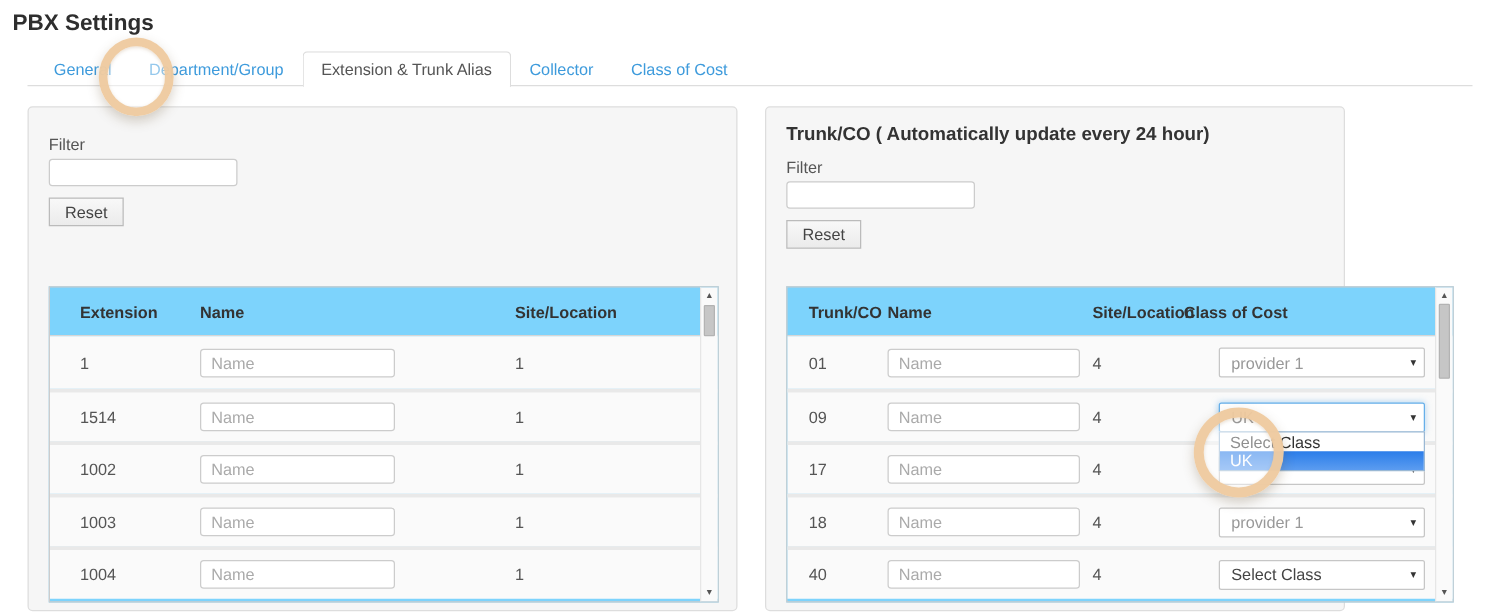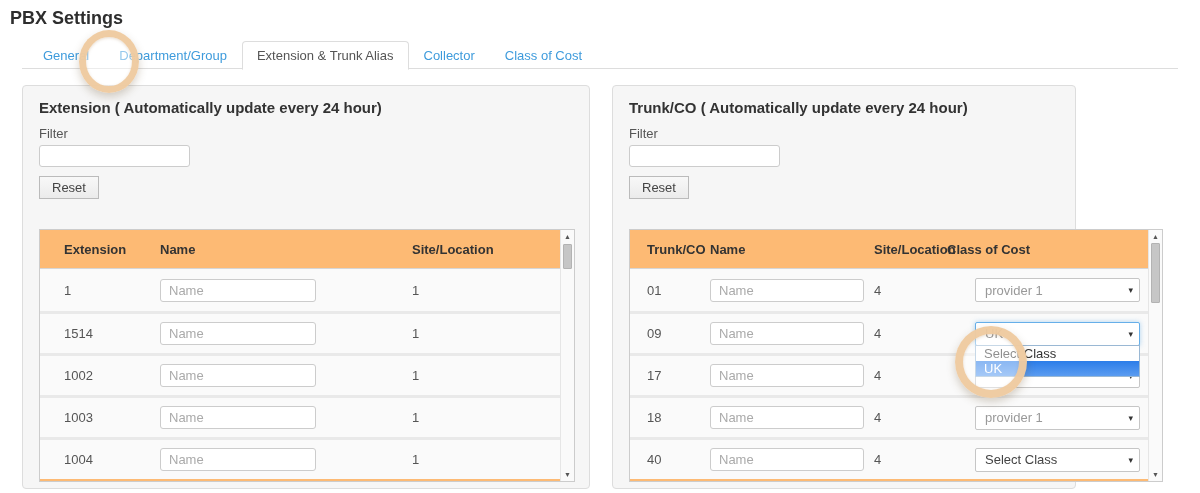--- a/index.html
+++ b/index.html
@@ -19,21 +19,21 @@
   
   .panels { position:absolute; left:22px; top:85px; display:flex; gap:22px; }
   .panel { width:568px; height:404px; background:#f6f6f6; border:1px solid #ddd; border-radius:4px; padding:12px 16px; position:relative; }
   .panel.right { width:464px; padding-right:12px; }
   .panel-title { font-size:15px; font-weight:bold; color:#333; margin-top:1px; }
   .filter-label { font-size:13px; color:#555; margin-top:10px; }
   .filter-input { display:block; margin-top:4px; width:151px; height:22px; border:1px solid #ccc; border-radius:3px; background:#fff; padding:0 6px; font-size:13px; color:#333; }
   .reset-btn { margin-top:9px; font-size:13px; color:#444; background:linear-gradient(#f8f8f8,#ebebeb); border:1px solid #bbb; border-radius:0; padding:3px 12px; cursor:pointer; font-family:inherit; }
 
   
-  .tablebox { position:absolute; left:16px; top:143px; width:536px; height:253px; background:#fdba74; border:1px solid #ccc; }
+  .tablebox { position:absolute; left:16px; top:143px; width:536px; height:253px; background:#7dd3fc; border:1px solid #ccc; }
   .panel.right .tablebox { width:534px; }
   .t-header { display:grid; height:39px; align-items:center; font-size:13px; font-weight:bold; color:#333; border-bottom:1px solid #d6d6d6; }
   .t-row { display:grid; height:42px; align-items:center; font-size:13px; color:#555; background:#fafafa; border-top:3px solid #e9e9e9; }
   .t-row.r1 { border-top:none; }
   .grid-left { grid-template-columns:96px 252px 1fr; padding-left:24px; }
   .grid-right { grid-template-columns:63px 164px 101px 180px; padding-left:17px; }
   .grid-right-head { grid-template-columns:63px 164px 73px 1fr; padding-left:17px; }
   .name-input { width:156px; height:23px; border:1px solid #ccc; border-radius:3px; background:#fff; padding:0 8px; font-size:13px; color:#333; }
   .panel.right .name-input { width:154px; }
   .name-input::placeholder, .filter-input::placeholder { color:#aaa; }
@@ -74,21 +74,20 @@
     <div class="tab first">General</div>
     <div class="tab">Department/Group</div>
     <div class="tab active">Extension &amp; Trunk Alias</div>
     <div class="tab">Collector</div>
     <div class="tab">Class of Cost</div>
   </div>
 
   <div class="panels">
 
     <div class="panel">
-      <div class="panel-title">Extension ( Automatically update every 24 hour)</div>
       <div class="filter-label">Filter</div>
       <input class="filter-input" type="text" value="" style="">
       <button class="reset-btn">Reset</button>
 
       <div class="tablebox">
         <div class="t-header grid-left">
           <div>Extension</div>
           <div>Name</div>
           <div>Site/Location</div>
         </div>

